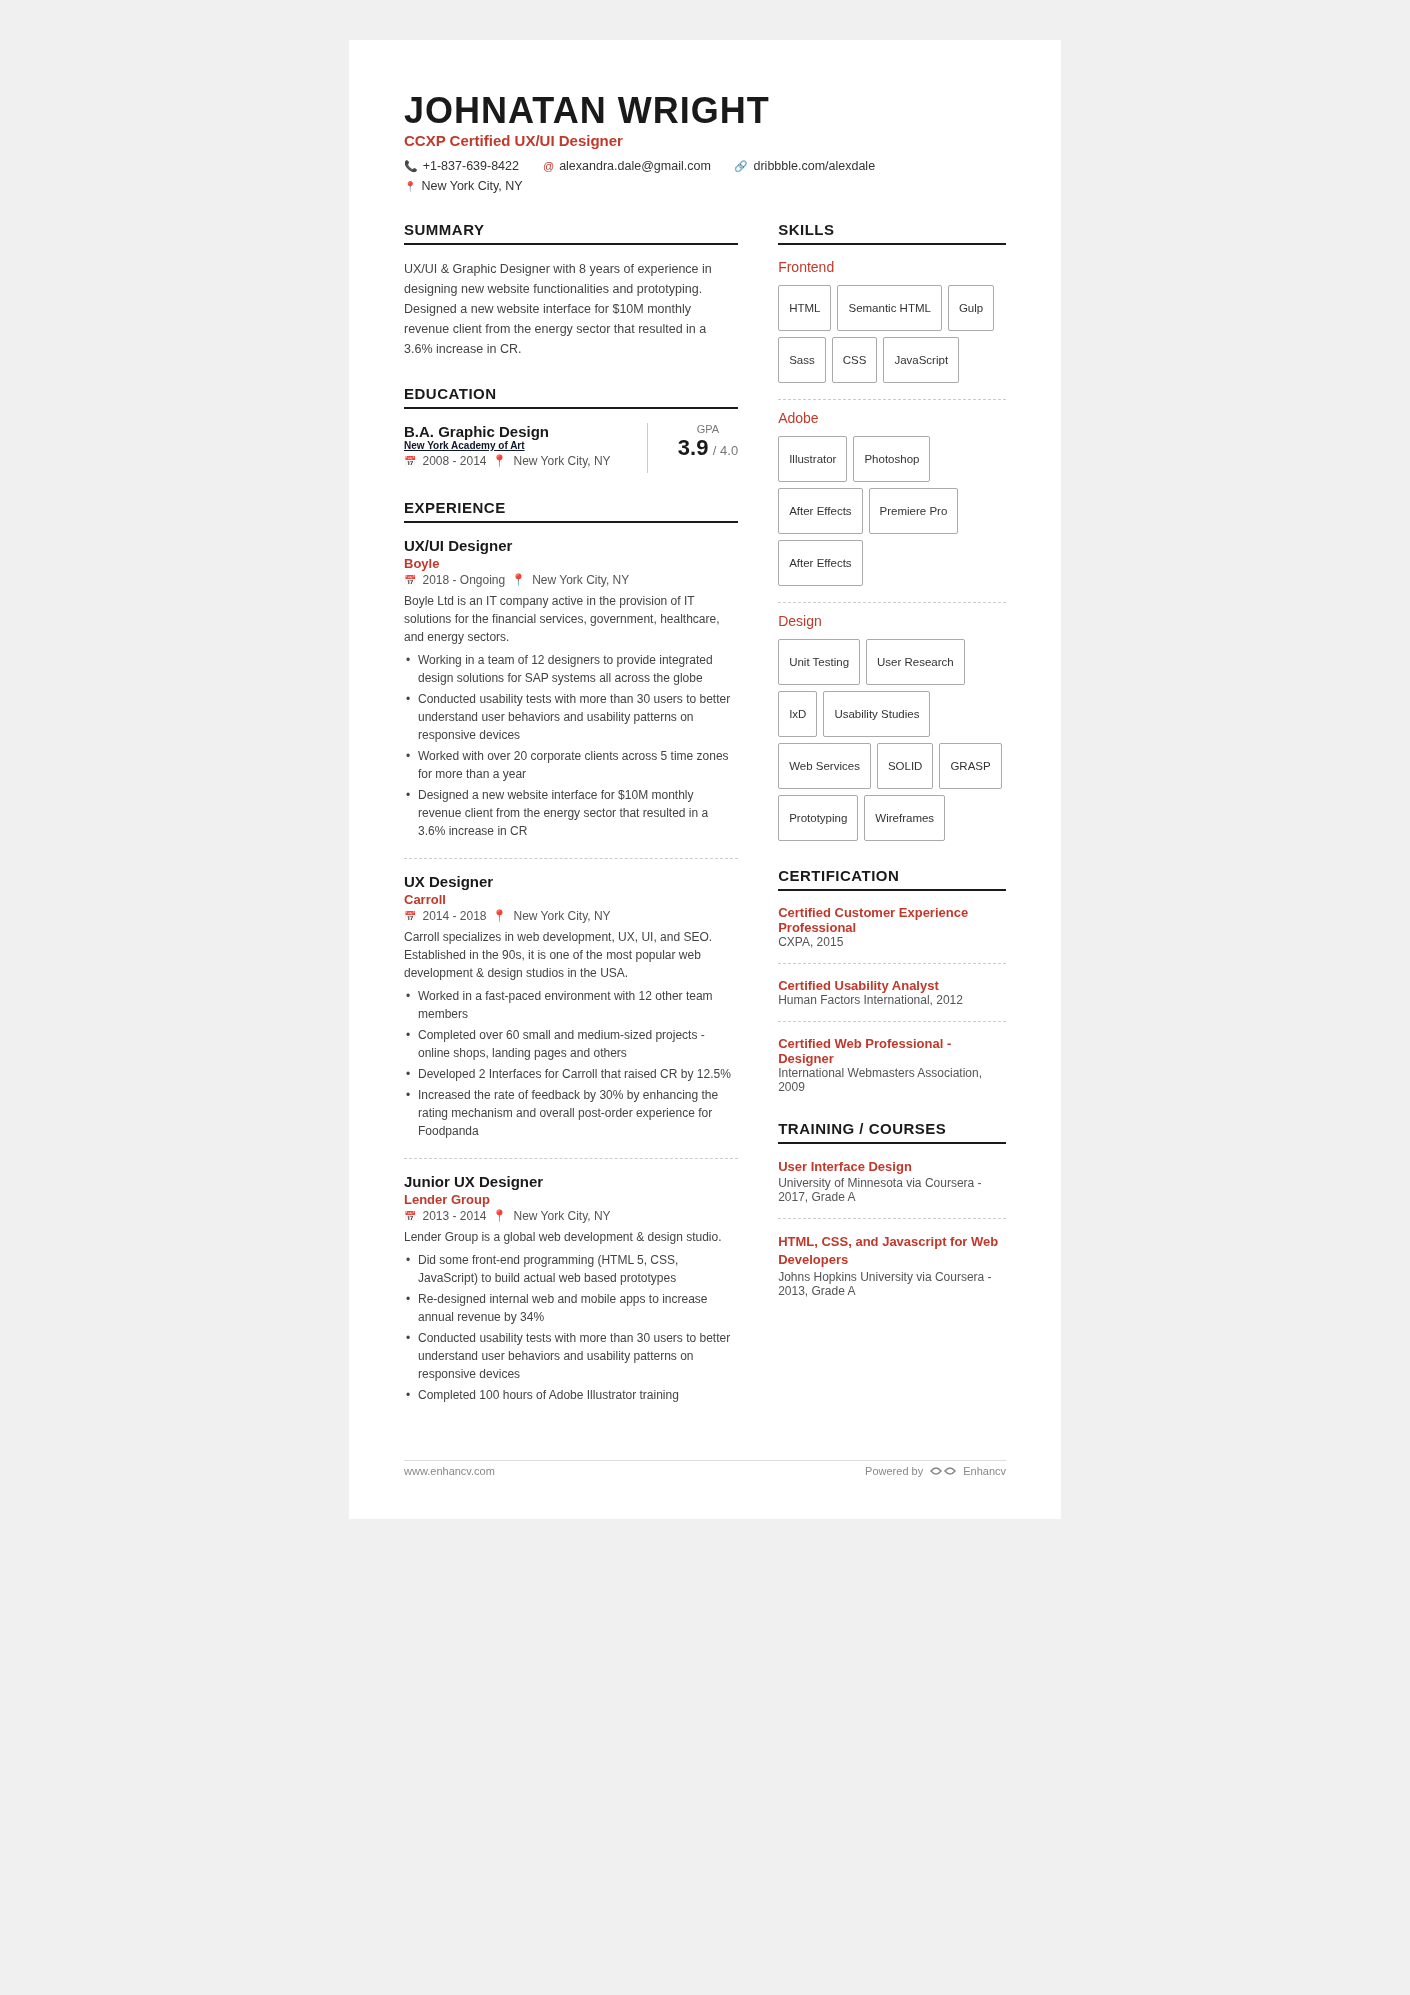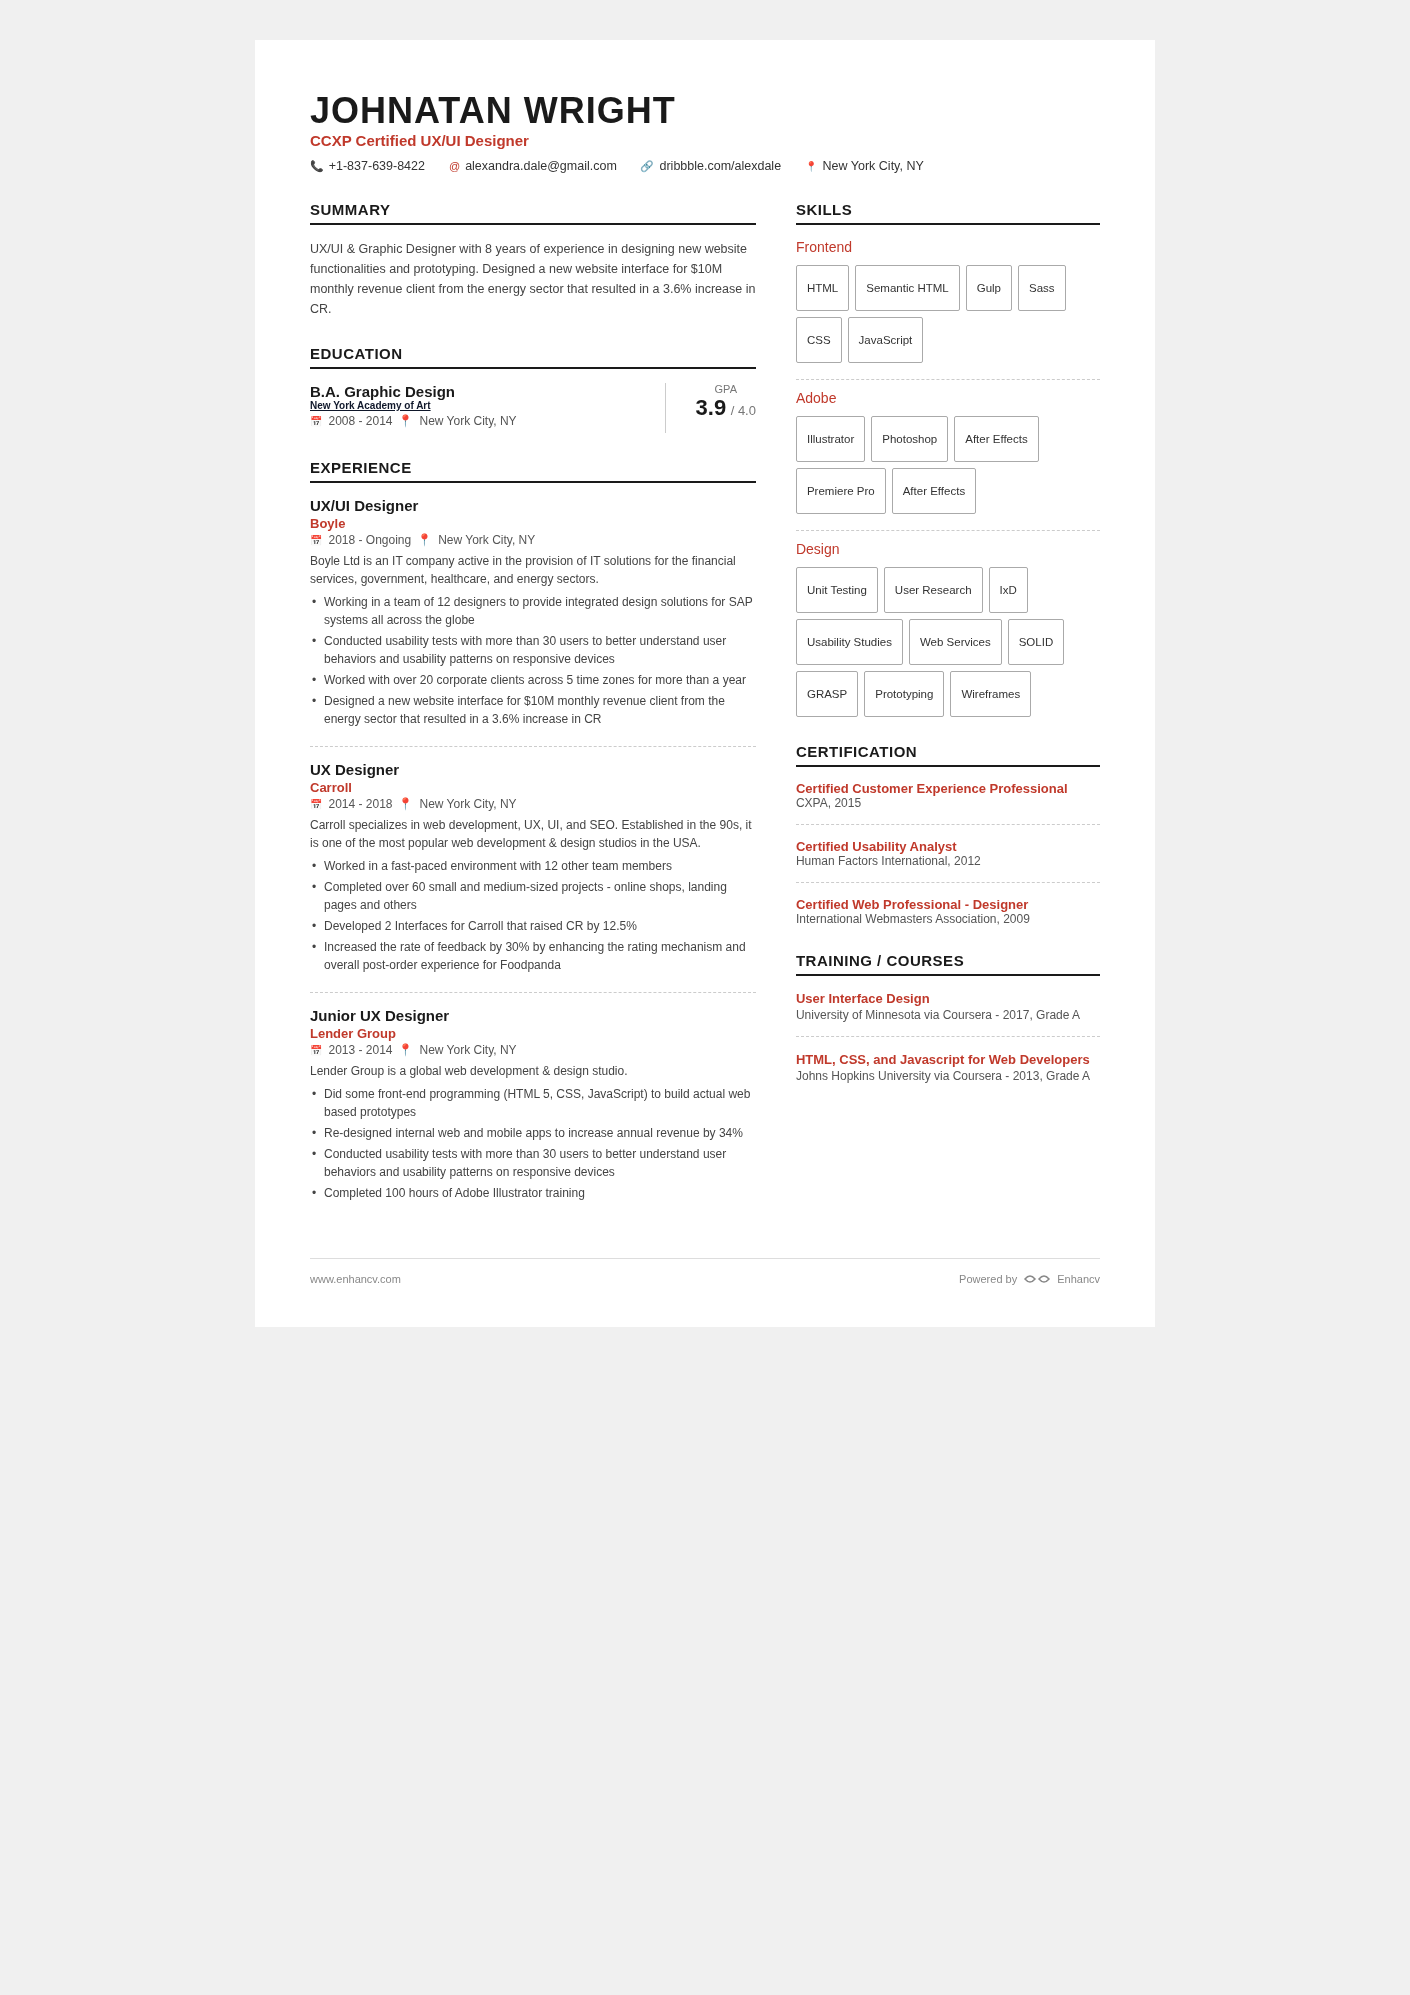--- a/index.html
+++ b/index.html
@@ -5,21 +5,21 @@
     * { box-sizing: border-box; margin: 0; padding: 0; }
     body {
       font-family: Arial, Helvetica, sans-serif;
       background: #f0f0f0;
       display: flex;
       justify-content: center;
       padding: 40px 20px;
     }
     .page {
       background: #fff;
-      width: 900px;
+      width: 712px;
       min-height: 1260px;
       padding: 50px 55px 40px 55px;
       position: relative;
     }
     
     .header { margin-bottom: 28px; }
     .header-name {
       font-size: 36px;
       font-weight: 900;
       letter-spacing: 1px;
@@ -132,21 +132,21 @@
     .training-block { margin-bottom: 12px; }
     .training-title { font-size: 13px; font-weight: 700; color: #c0392b; line-height: 1.4; }
     .training-detail { font-size: 12px; color: #555; }
 
     
     .footer {
       display: flex;
       justify-content: space-between;
       align-items: center;
       margin-top: 30px;
-      padding-top: 12px;
+      padding-top: 2px;
       border-top: 1px solid #ddd;
       font-size: 11px;
       color: #888;
     }
     .footer-right { display: flex; align-items: center; gap: 6px; }
     .enhancv-logo { font-size: 11px; color: #888; text-align: right; }
     .cal-icon { font-size: 10px; }
     .loc-icon { font-size: 10px; color: #c0392b; }
     .right-section-title {
       font-size: 15px;

